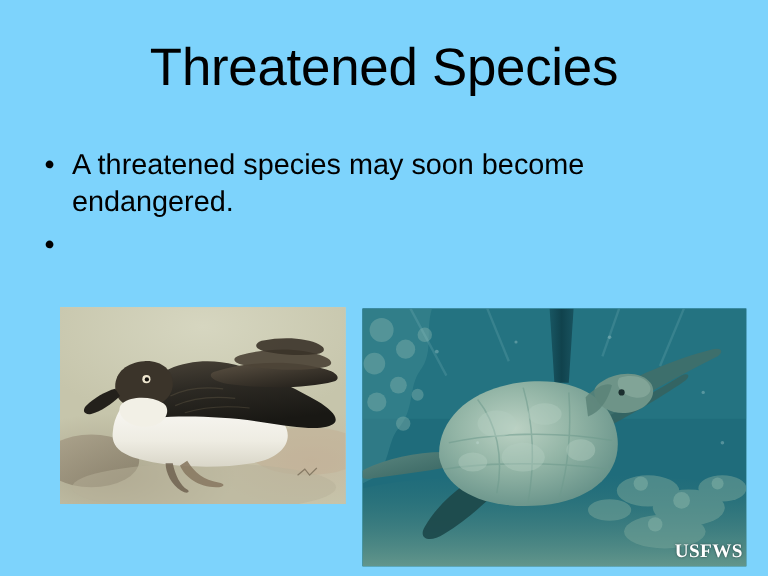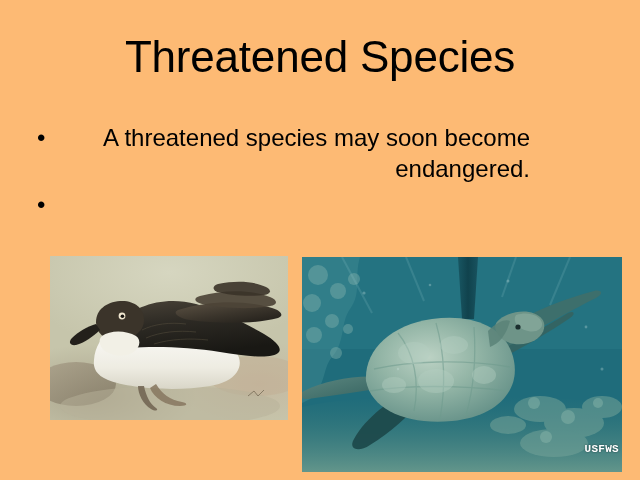--- a/index.html
+++ b/index.html
@@ -4,21 +4,21 @@
 <style>
   html, body {
     margin: 0;
     padding: 0;
     background: #ffffff;
   }
   #slide {
     position: relative;
     width: 640px;
     height: 480px;
-    background: #fdba74;
+    background: #7dd3fc;
     overflow: hidden;
     font-family: "Liberation Sans", sans-serif;
     color: #000000;
   }
 
   
   #slide-title {
     position: absolute;
     left: 0;
     top: 32px;
@@ -55,21 +55,20 @@
     position: absolute;
     left: 5px;
     top: 0;
     font-size: 24px;
     line-height: 31px;
     color: #000000;
   }
   .bullet-text {
     display: block;
     max-width: 470px;
-    text-align: right;
   }
 
   
   .photo {
     position: absolute;
     overflow: hidden;
   }
 
   
   #bird-photo {
@@ -100,23 +99,23 @@
       radial-gradient(ellipse 70% 60% at 50% 95%, rgba(118,158,150,0.45) 0%, rgba(118,158,150,0) 75%),
       linear-gradient(175deg, #1f6a79 0%, #20707e 38%, #2a7c84 70%, #357f80 100%);
   }
   #turtle-shape {
     position: absolute;
     left: 0; top: 0; right: 0; bottom: 0;
   }
   .usfws-credit {
     position: absolute;
     right: 3px;
-    bottom: 16px;
-    font-family: Liberation Mono, monospace;
-    font-size: 11px;
+    bottom: 6px;
+    font-family: Liberation Serif, serif;
+    font-size: 16px;
     line-height: 13px;
     font-weight: 700;
     color: #ffffff;
     letter-spacing: 0.3px;
     text-shadow: 0 0 2px rgba(0,0,0,0.55);
     white-space: nowrap;
   }
 </style>
 </head>
 <body>

